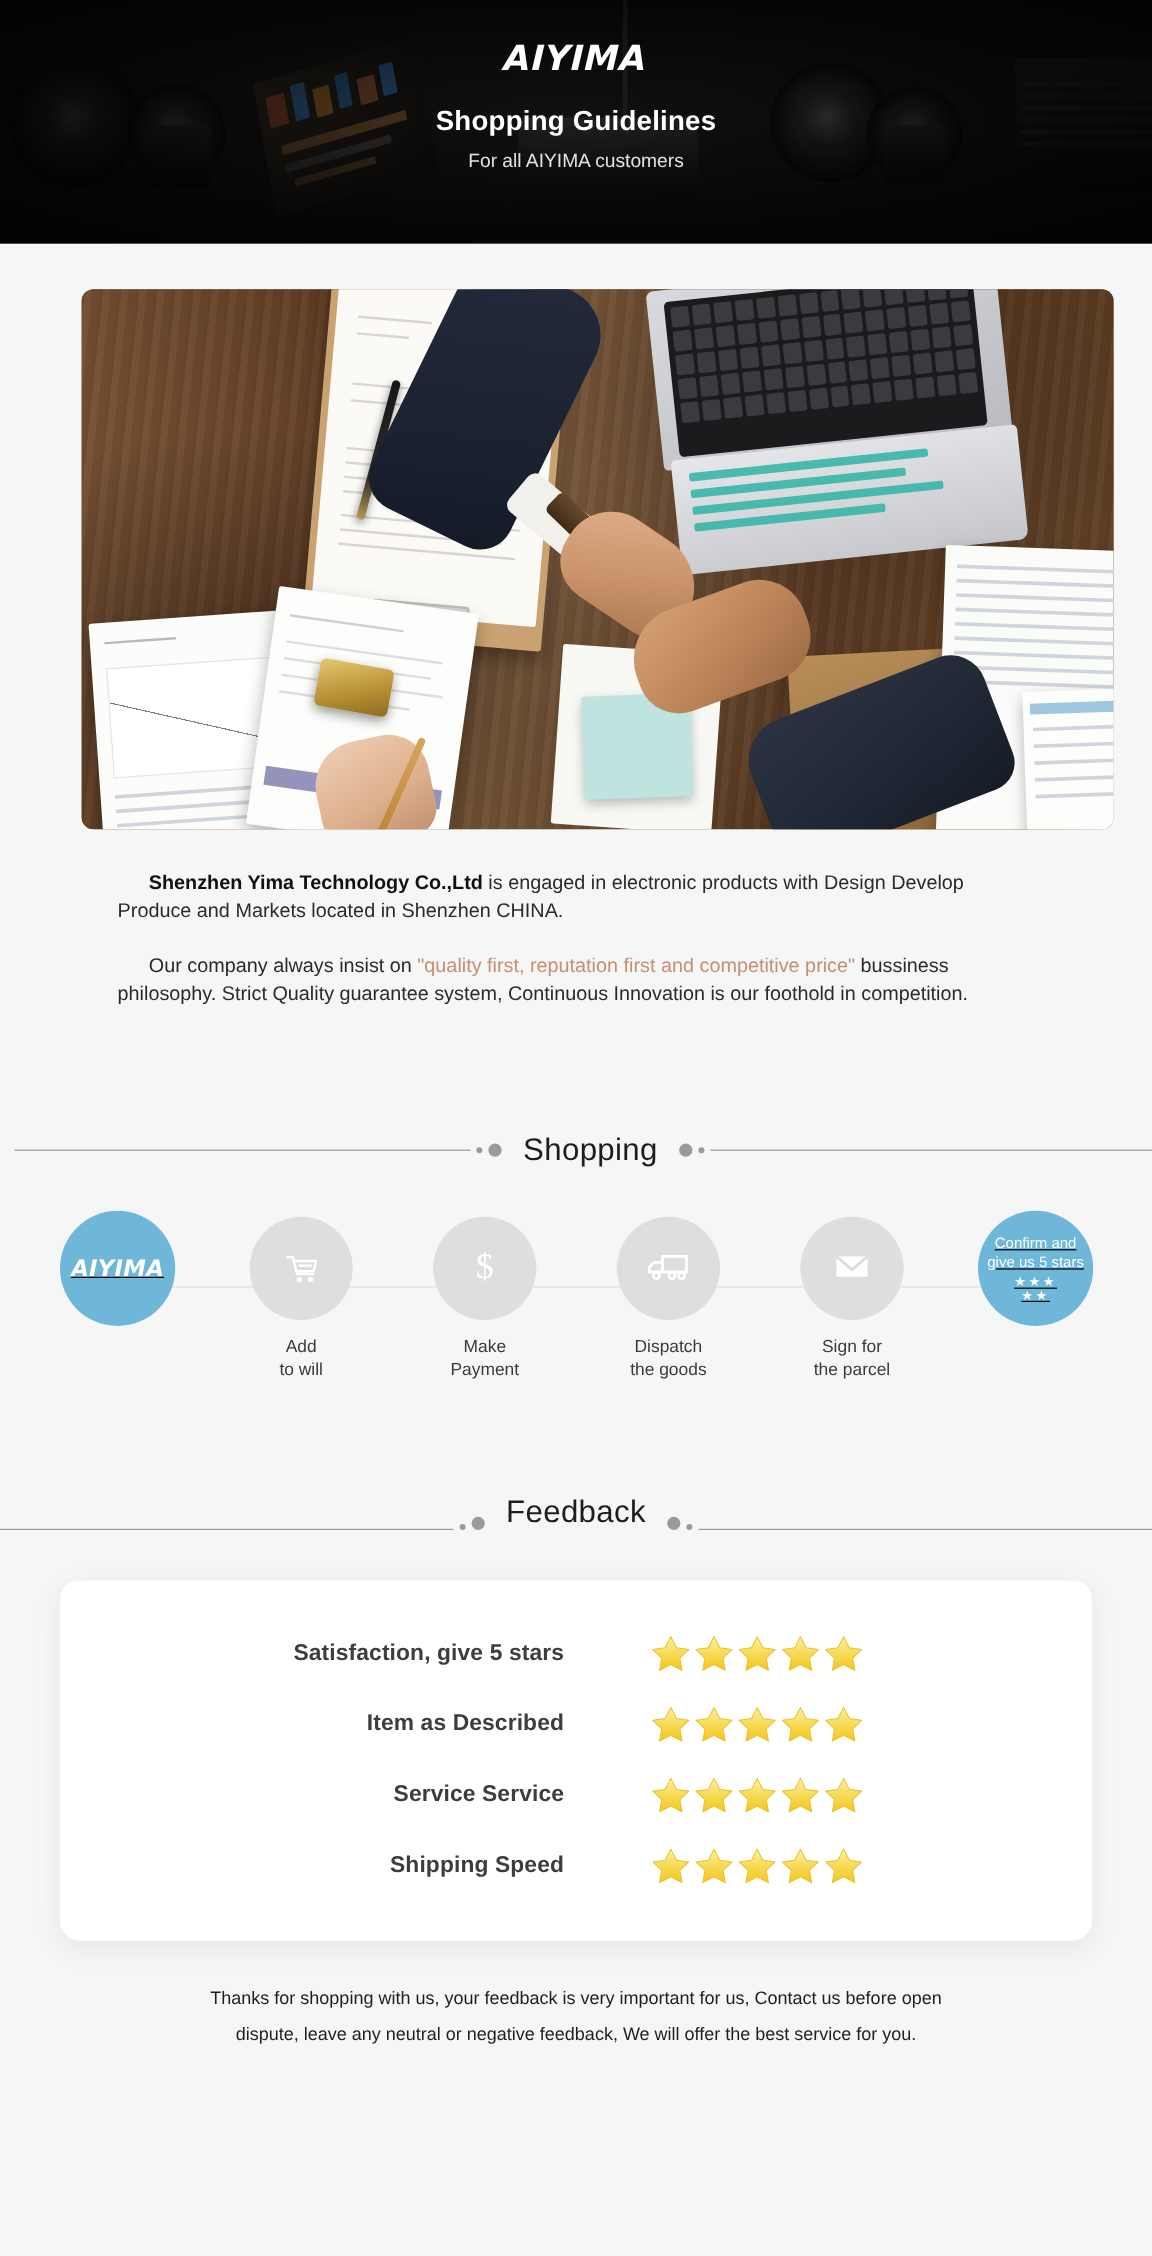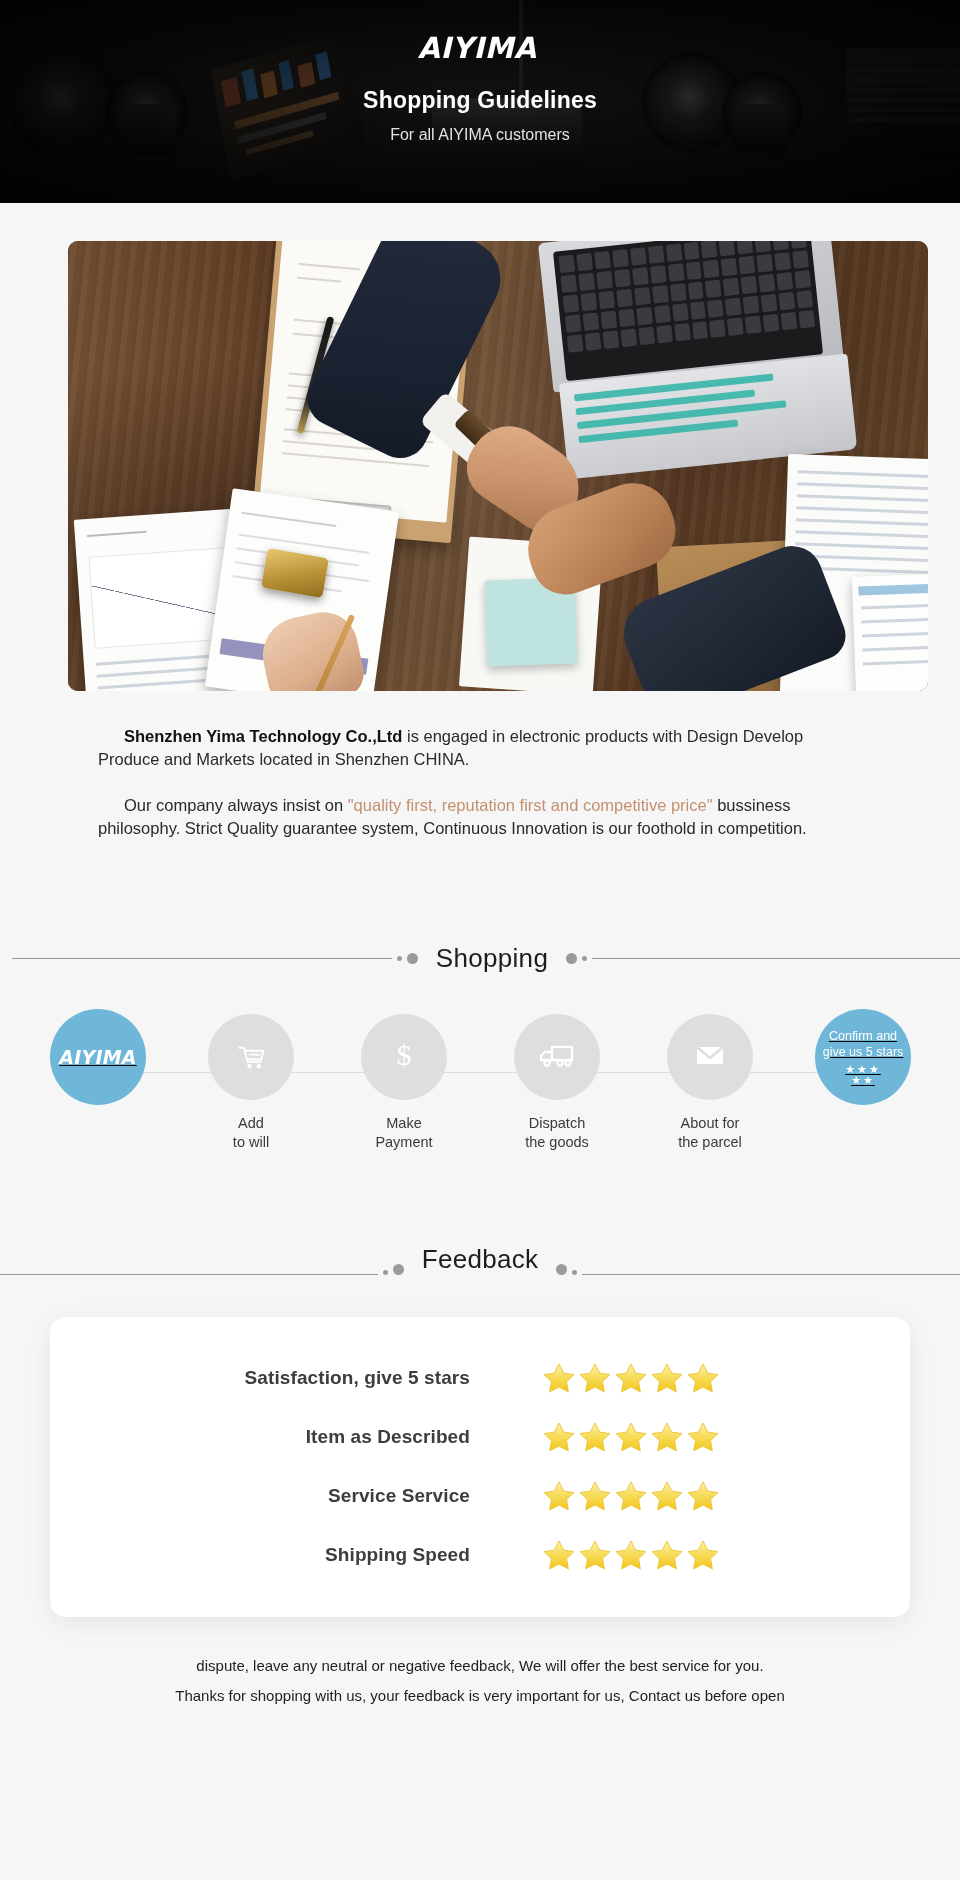--- a/index.html
+++ b/index.html
@@ -906,21 +906,21 @@
     <div class="step" style="left:635px;">
       <div class="circle">
         <span class="glyph">
           <svg width="44" height="44" viewBox="0 0 44 44" aria-hidden="true">
             <rect x="9" y="14" width="26" height="17" fill="#ffffff"></rect>
             <path d="M9 14 L22 25 L35 14" fill="none" stroke="#dedede" stroke-width="2.4" stroke-linejoin="round"></path>
           </svg>
         </span>
       </div>
       <div class="step-label">
-        <div>About for</div>
+        <div>Sign for</div>
         <div>the parcel</div>
       </div>
     </div>
 
     <div class="step" style="left:788px;">
       <div class="circle accent final">
         <div class="final-text">
           <div>Confirm and</div>
           <div>give us 5 stars</div>
         </div>
@@ -1029,17 +1029,17 @@
             <path d="M20 3.5 L25.6 14.3 L37.6 16 L28.9 24.4 L31 36.3 L20 30.7 L9 36.3 L11.1 24.4 L2.4 16 L14.4 14.3 Z" fill="url(#sg)" stroke="#e8c22a" stroke-width="1" stroke-linejoin="round"></path>
           </svg>
         <svg class="star" viewBox="0 0 40 40">
             <path d="M20 3.5 L25.6 14.3 L37.6 16 L28.9 24.4 L31 36.3 L20 30.7 L9 36.3 L11.1 24.4 L2.4 16 L14.4 14.3 Z" fill="url(#sg)" stroke="#e8c22a" stroke-width="1" stroke-linejoin="round"></path>
           </svg>
       </div>
     </div>
   </div>
 
   <div class="footer">
+    <div class="footer-line">Thanks for shopping with us, your feedback is very important for us, Contact us before open</div>
     <div class="footer-line">dispute, leave any neutral or negative feedback, We will offer the best service for you.</div>
-    <div class="footer-line">Thanks for shopping with us, your feedback is very important for us, Contact us before open</div>
   </div>
 
 </div>
 
 </body></html>

